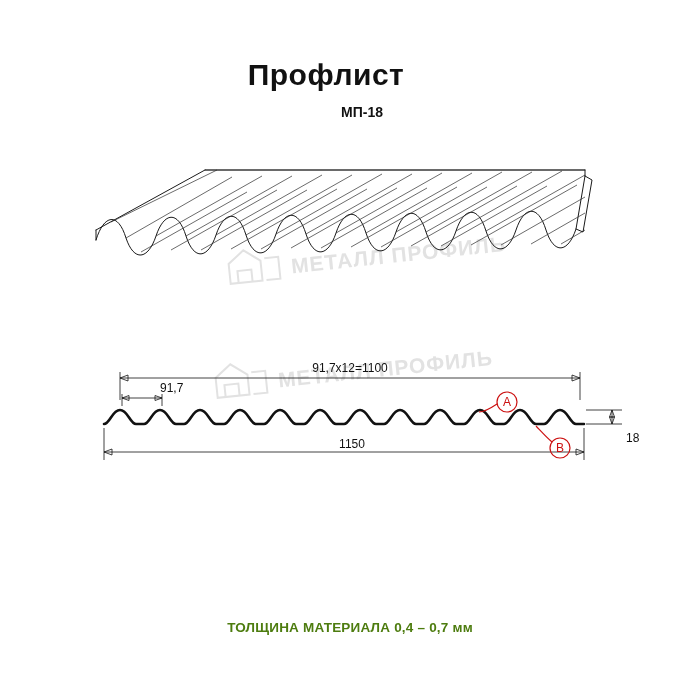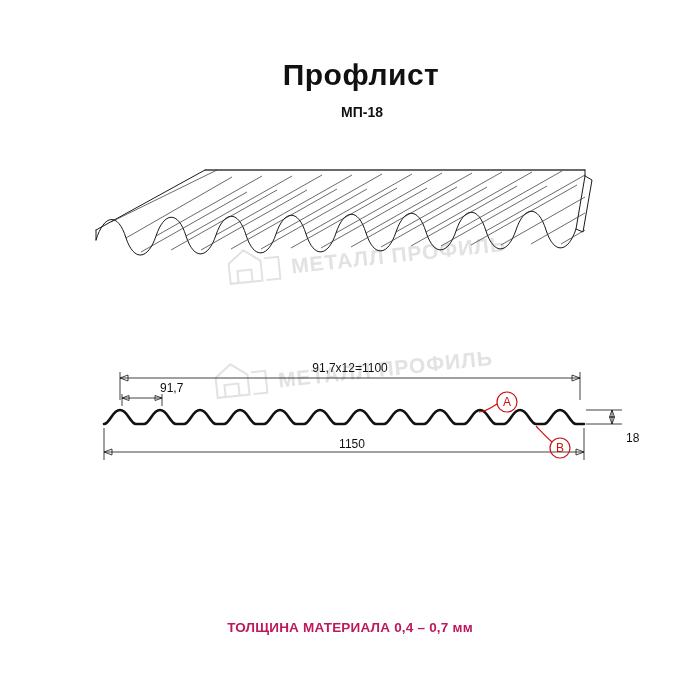--- a/index.html
+++ b/index.html
@@ -23,42 +23,41 @@
   .title {
     position: absolute;
     top: 58px;
     left: 0;
     width: 652px;
     text-align: center;
     font-size: 30px;
     font-weight: bold;
     letter-spacing: 0.5px;
     color: #111111;
-    margin-left: 35px;
   }
   .subtitle {
     position: absolute;
     top: 104px;
     left: 12px;
     width: 700px;
     text-align: center;
     font-size: 14px;
     font-weight: bold;
     color: #111111;
   }
   .footnote {
     position: absolute;
     top: 620px;
     left: 0;
     width: 700px;
     text-align: center;
     font-size: 13.5px;
     font-weight: bold;
     letter-spacing: 0.2px;
-    color: #be185d;
+    color: #4d7c0f;
   }
   svg.art {
     position: absolute;
     top: 0;
     left: 0;
     width: 700px;
     height: 700px;
   }
   .wm-text {
     font-family: "Liberation Sans", sans-serif;

